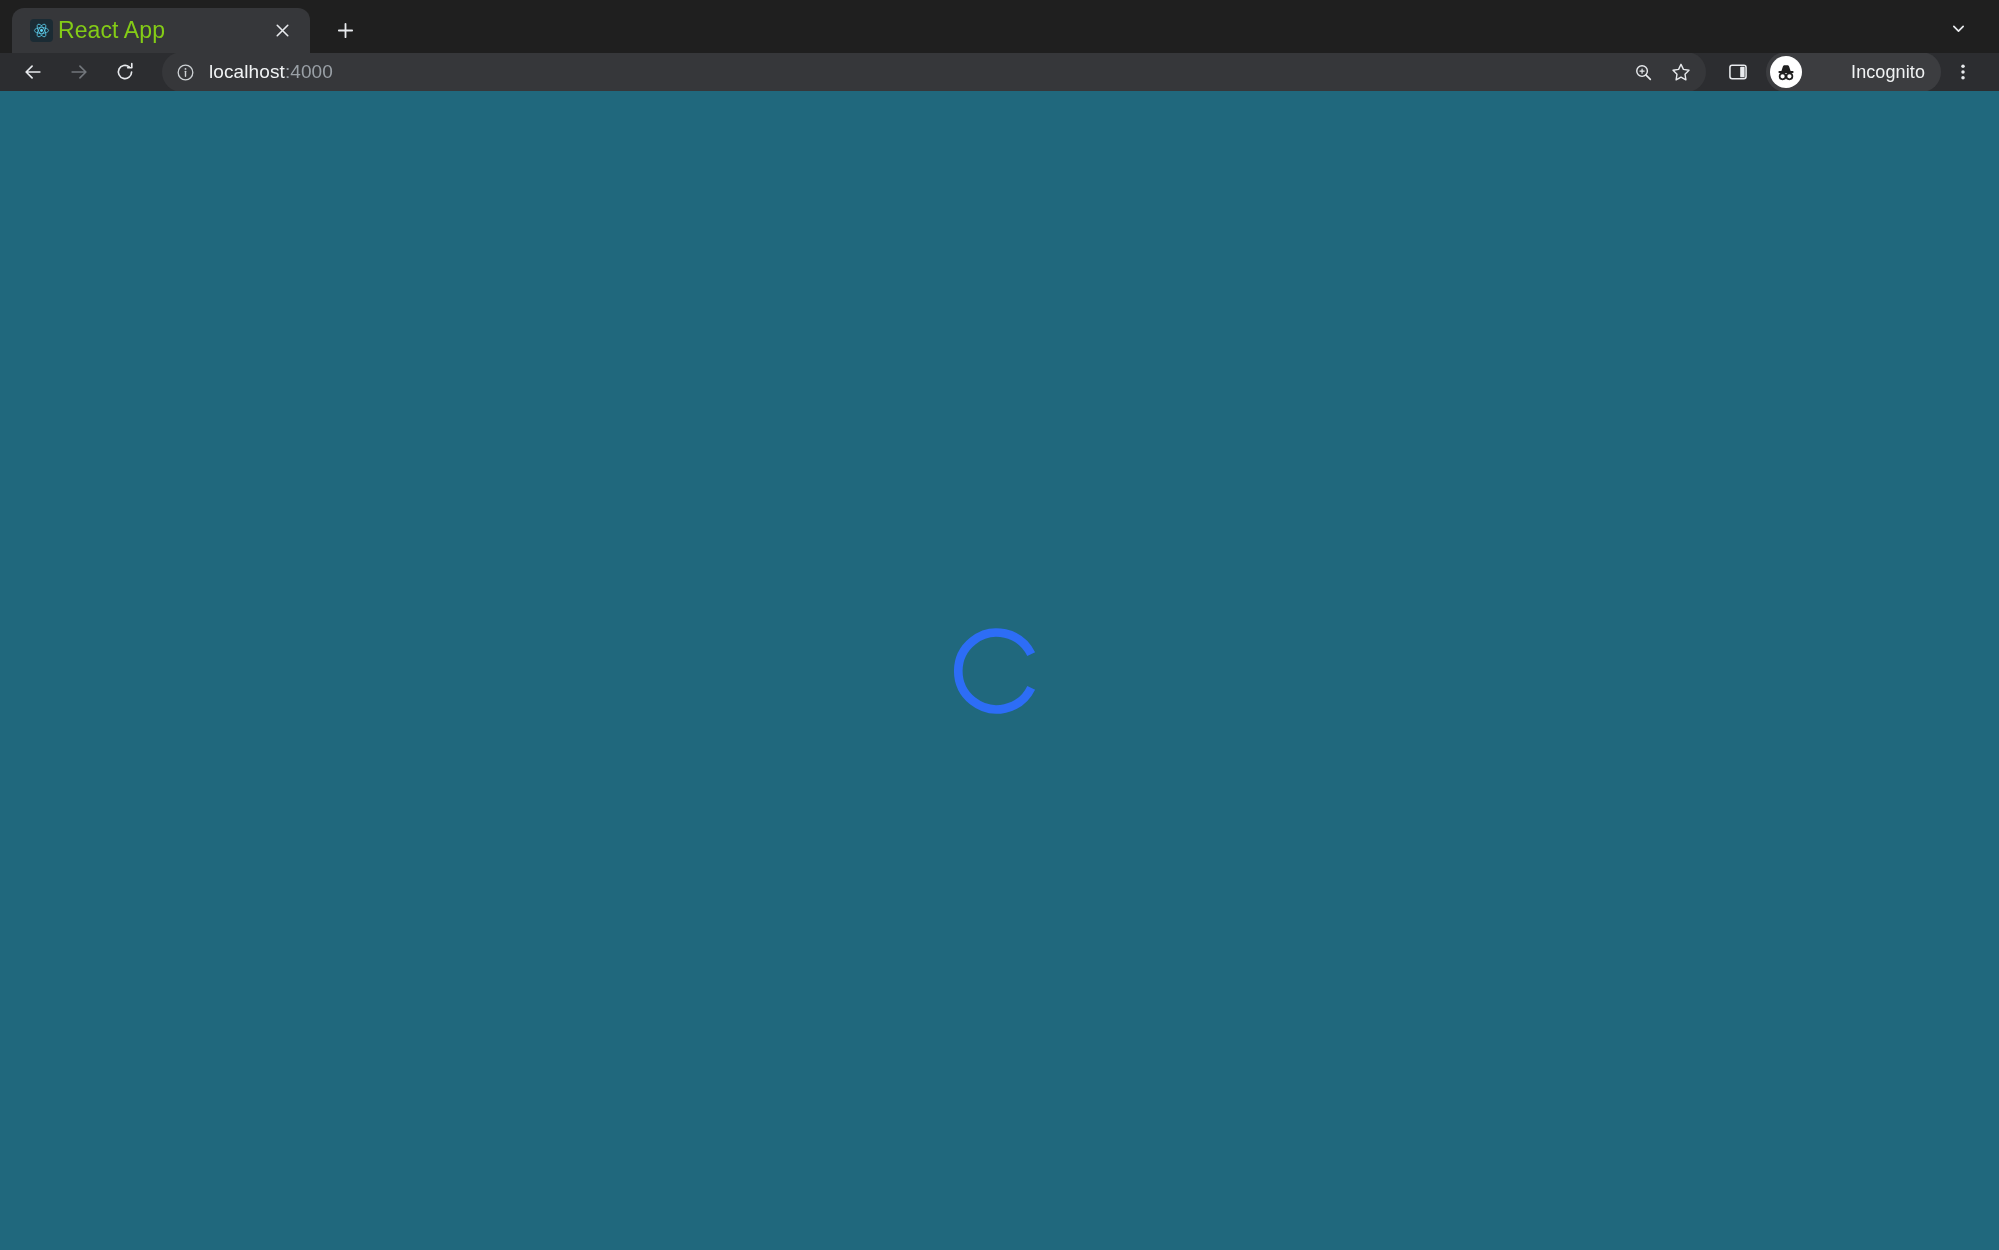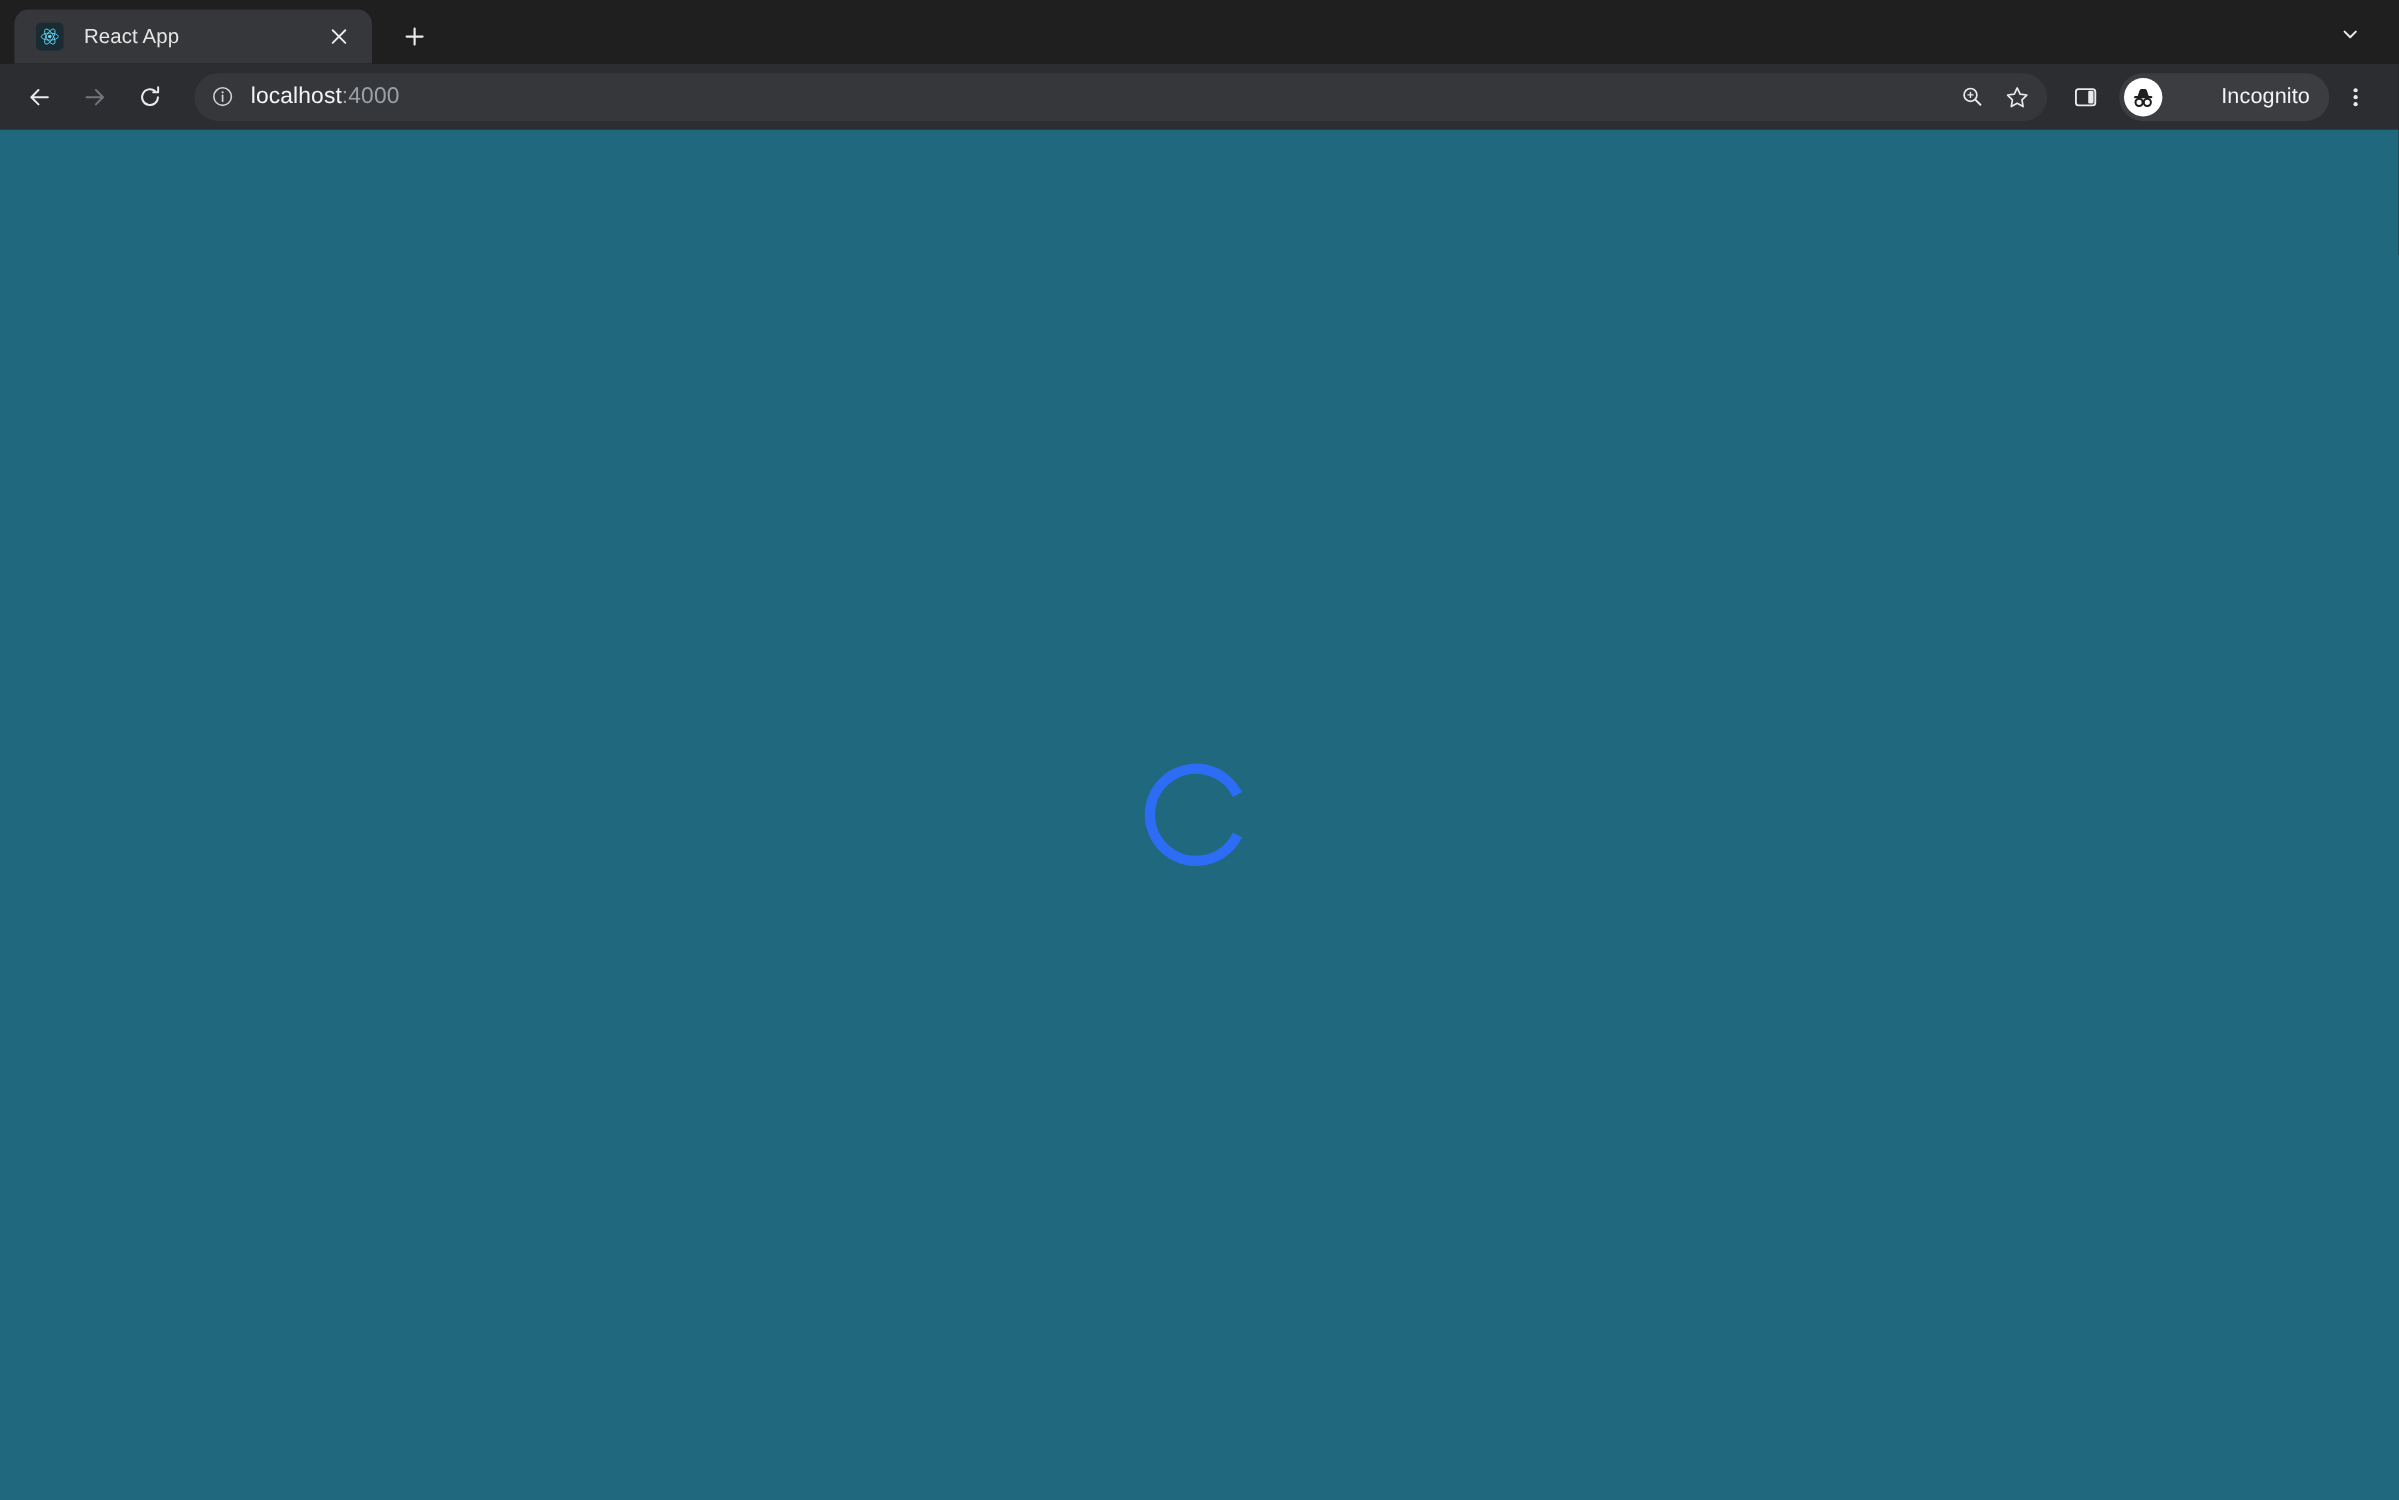--- a/index.html
+++ b/index.html
@@ -50,23 +50,23 @@
     flex:none;
     display:flex;
     align-items:center;
     justify-content:center;
     background:#1b2b34;
     border-radius:4px;
   }
 
   .tab-title {
     flex:1;
-    margin-left:17px;
-    color:#e5e5e5;
-    font-size:17px;
+    margin-left:5px;
+    color:#84cc16;
+    font-size:23px;
     letter-spacing:.1px;
     white-space:nowrap;
     overflow:hidden;
     text-overflow:ellipsis;
   }
 
   .tab-close {
     width:28px;
     height:28px;
     flex:none;
@@ -97,21 +97,21 @@
     height:34px;
     display:flex;
     align-items:center;
     justify-content:center;
     border-radius:50%;
     cursor:pointer;
   }
 
   
   .toolbar {
-    height:55px;
+    height:38px;
     background:#2c2d30;
     display:flex;
     align-items:center;
     padding:0 14px 0 10px;
     flex:none;
   }
 
   .navbtn {
     width:40px;
     height:40px;

